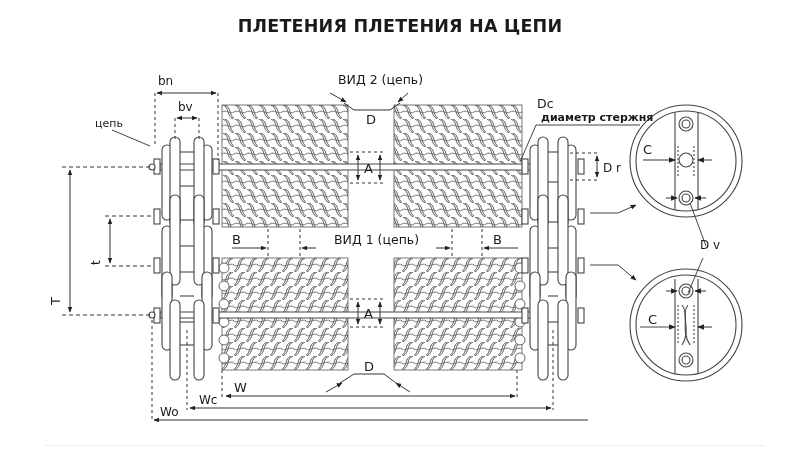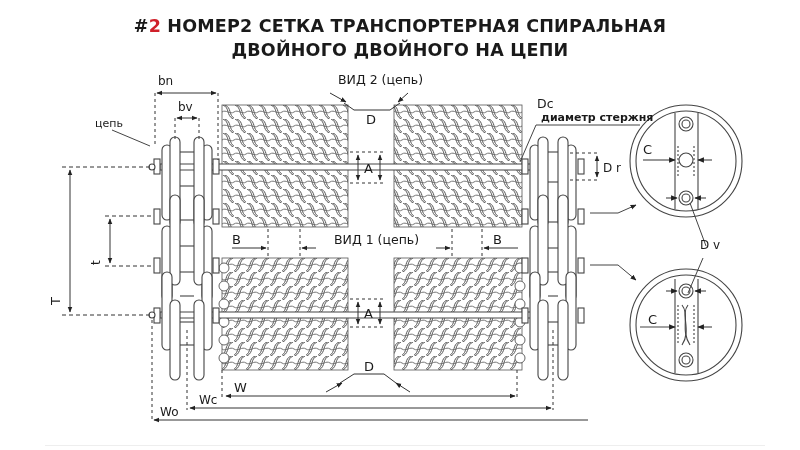--- a/index.html
+++ b/index.html
@@ -7,22 +7,21 @@
   .title { position: absolute; left: 0; top: 14px; width: 800px; text-align: center; font-family: "DejaVu Sans", sans-serif; font-weight: bold; font-size: 17.5px; line-height: 24px; color: #1a1a1a; letter-spacing: 0.2px; }
   .title .accent { color: #d0202a; }
   svg { position: absolute; left: 0; top: 0; }
   .lbl { font-family: "DejaVu Sans", sans-serif; fill: #1a1a1a; }
   .bottom-rule { position: absolute; left: 45px; top: 445px; width: 720px; height: 1px; background: #eeeeee; }
 </style>
 </head>
 <body>
 
 <div class="title">
-  <div><span>#</span><span class="accent">2</span><span> НОМЕР2 СЕТКА ТРАНСПОРТЕРНАЯ СПИРАЛЬНАЯ</span></div>
-  <div>ДВОЙНОГО ДВОЙНОГО НА ЦЕПИ</div>
+  <div>ПЛЕТЕНИЯ ПЛЕТЕНИЯ НА ЦЕПИ</div>
 </div>
 
 <svg width="800" height="450" viewBox="0 0 800 450">
   <defs>
     <marker id="arr" viewBox="0 0 10 10" refX="9" refY="5" markerWidth="6" markerHeight="6" orient="auto-start-reverse">
       <path d="M0,1 L10,5 L0,9 z" fill="#222"></path>
     </marker>
     <pattern id="meshTop" x="222" y="105" width="12" height="14" patternUnits="userSpaceOnUse">
       <rect width="12" height="14" fill="#fff"></rect>
       <path d="M1,0 C8,3 4,10 11,14" stroke="#555" stroke-width="1" fill="none"></path>

